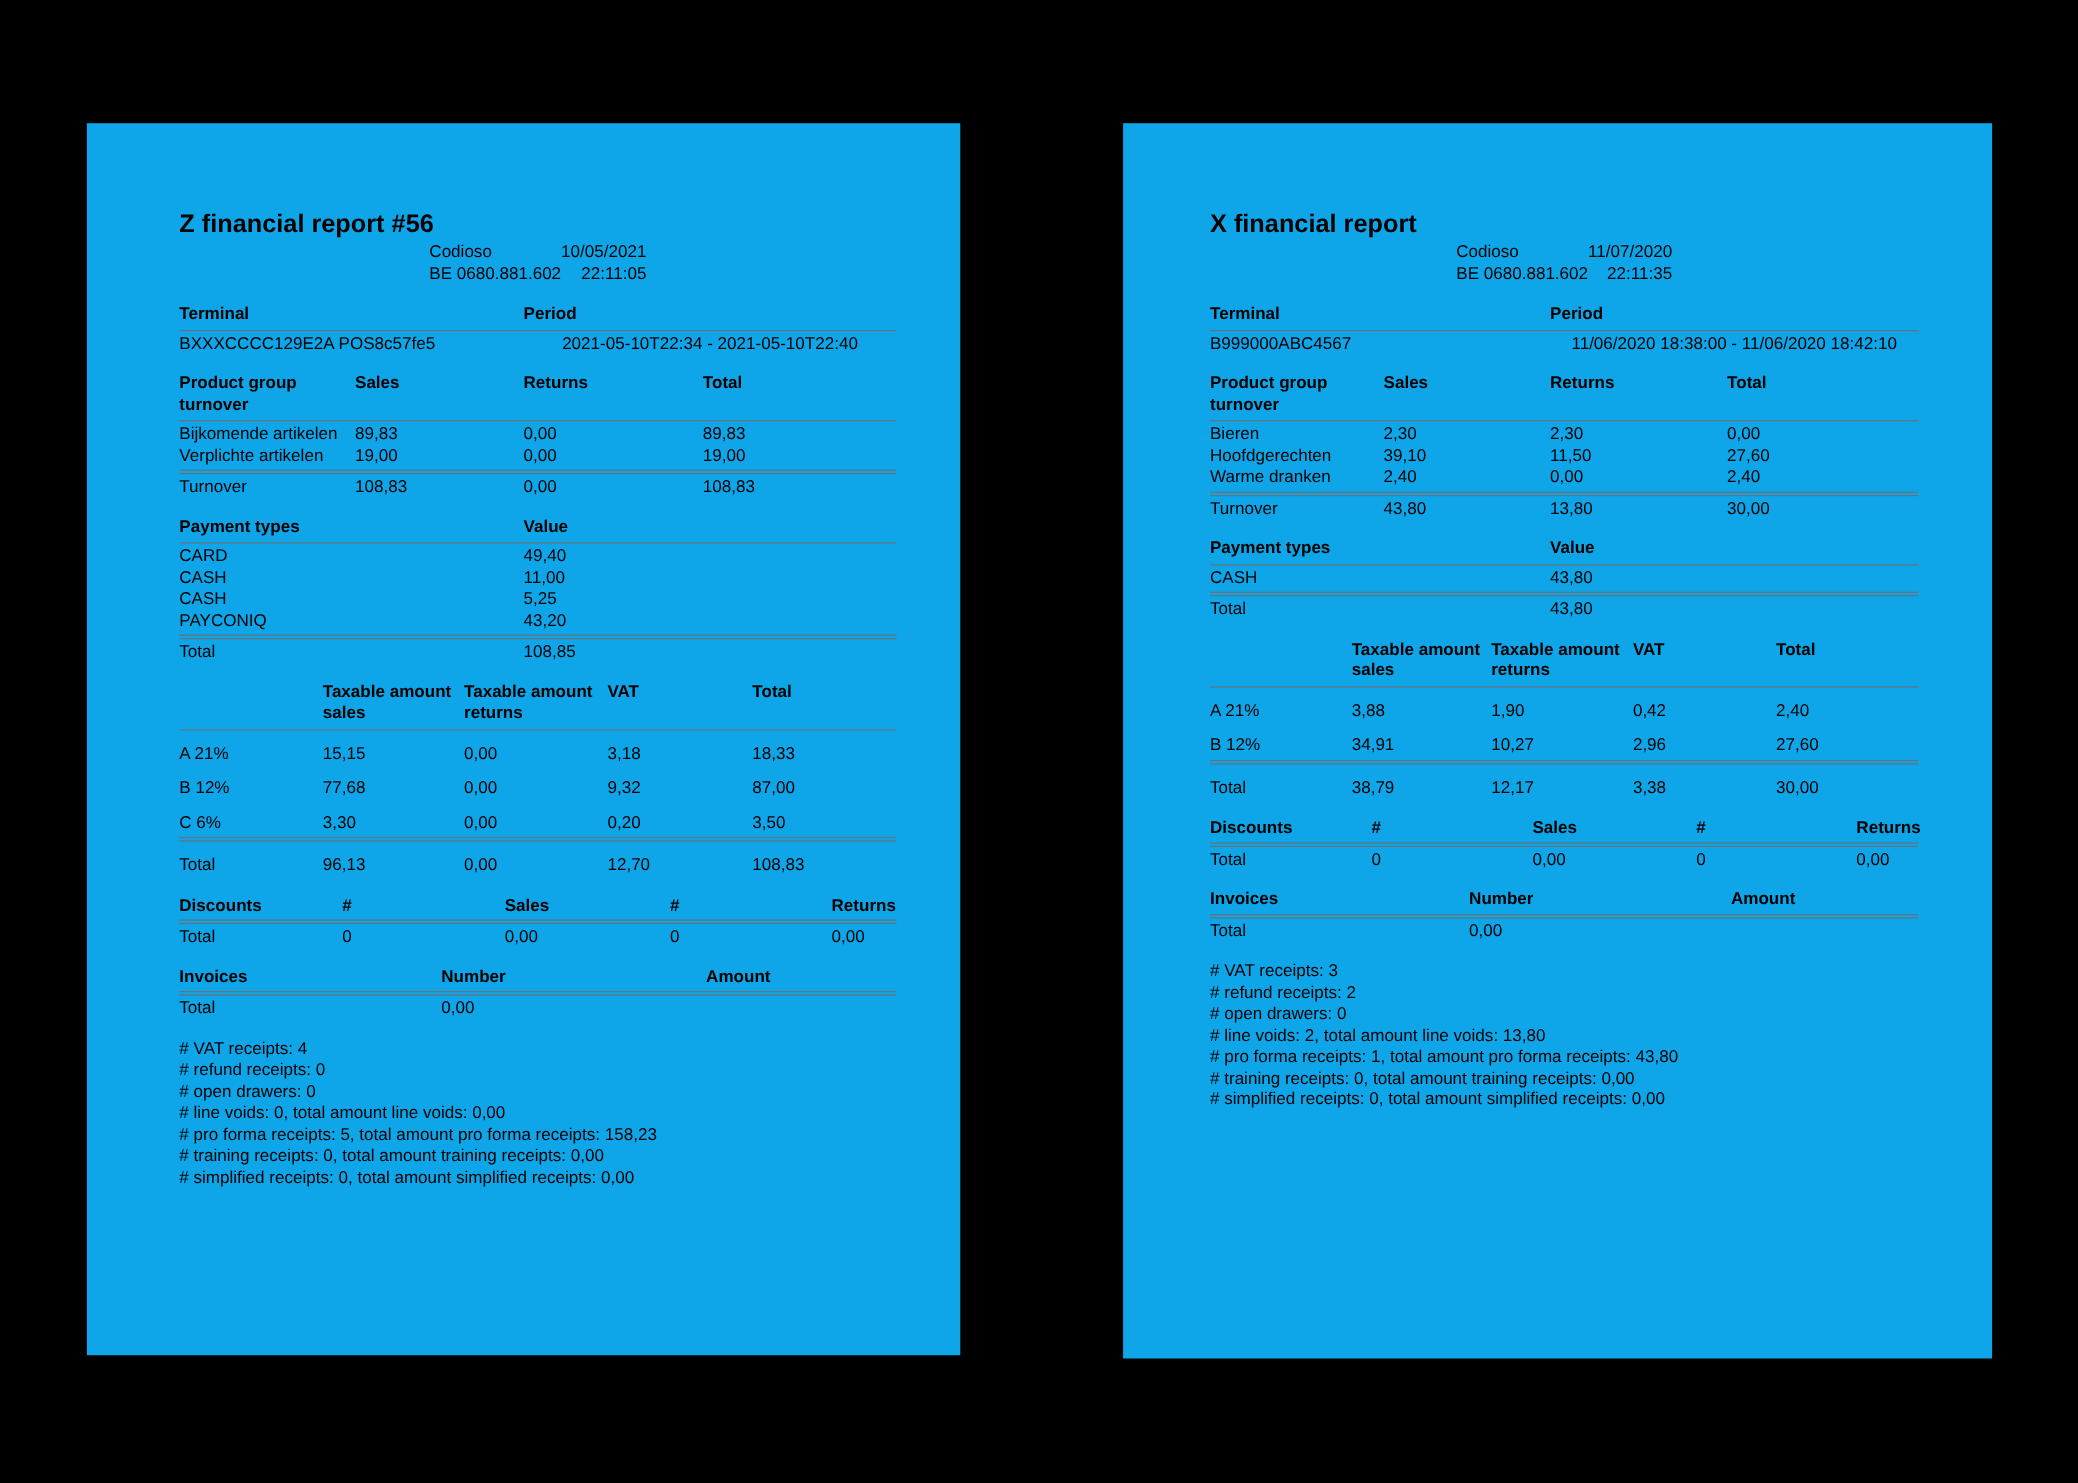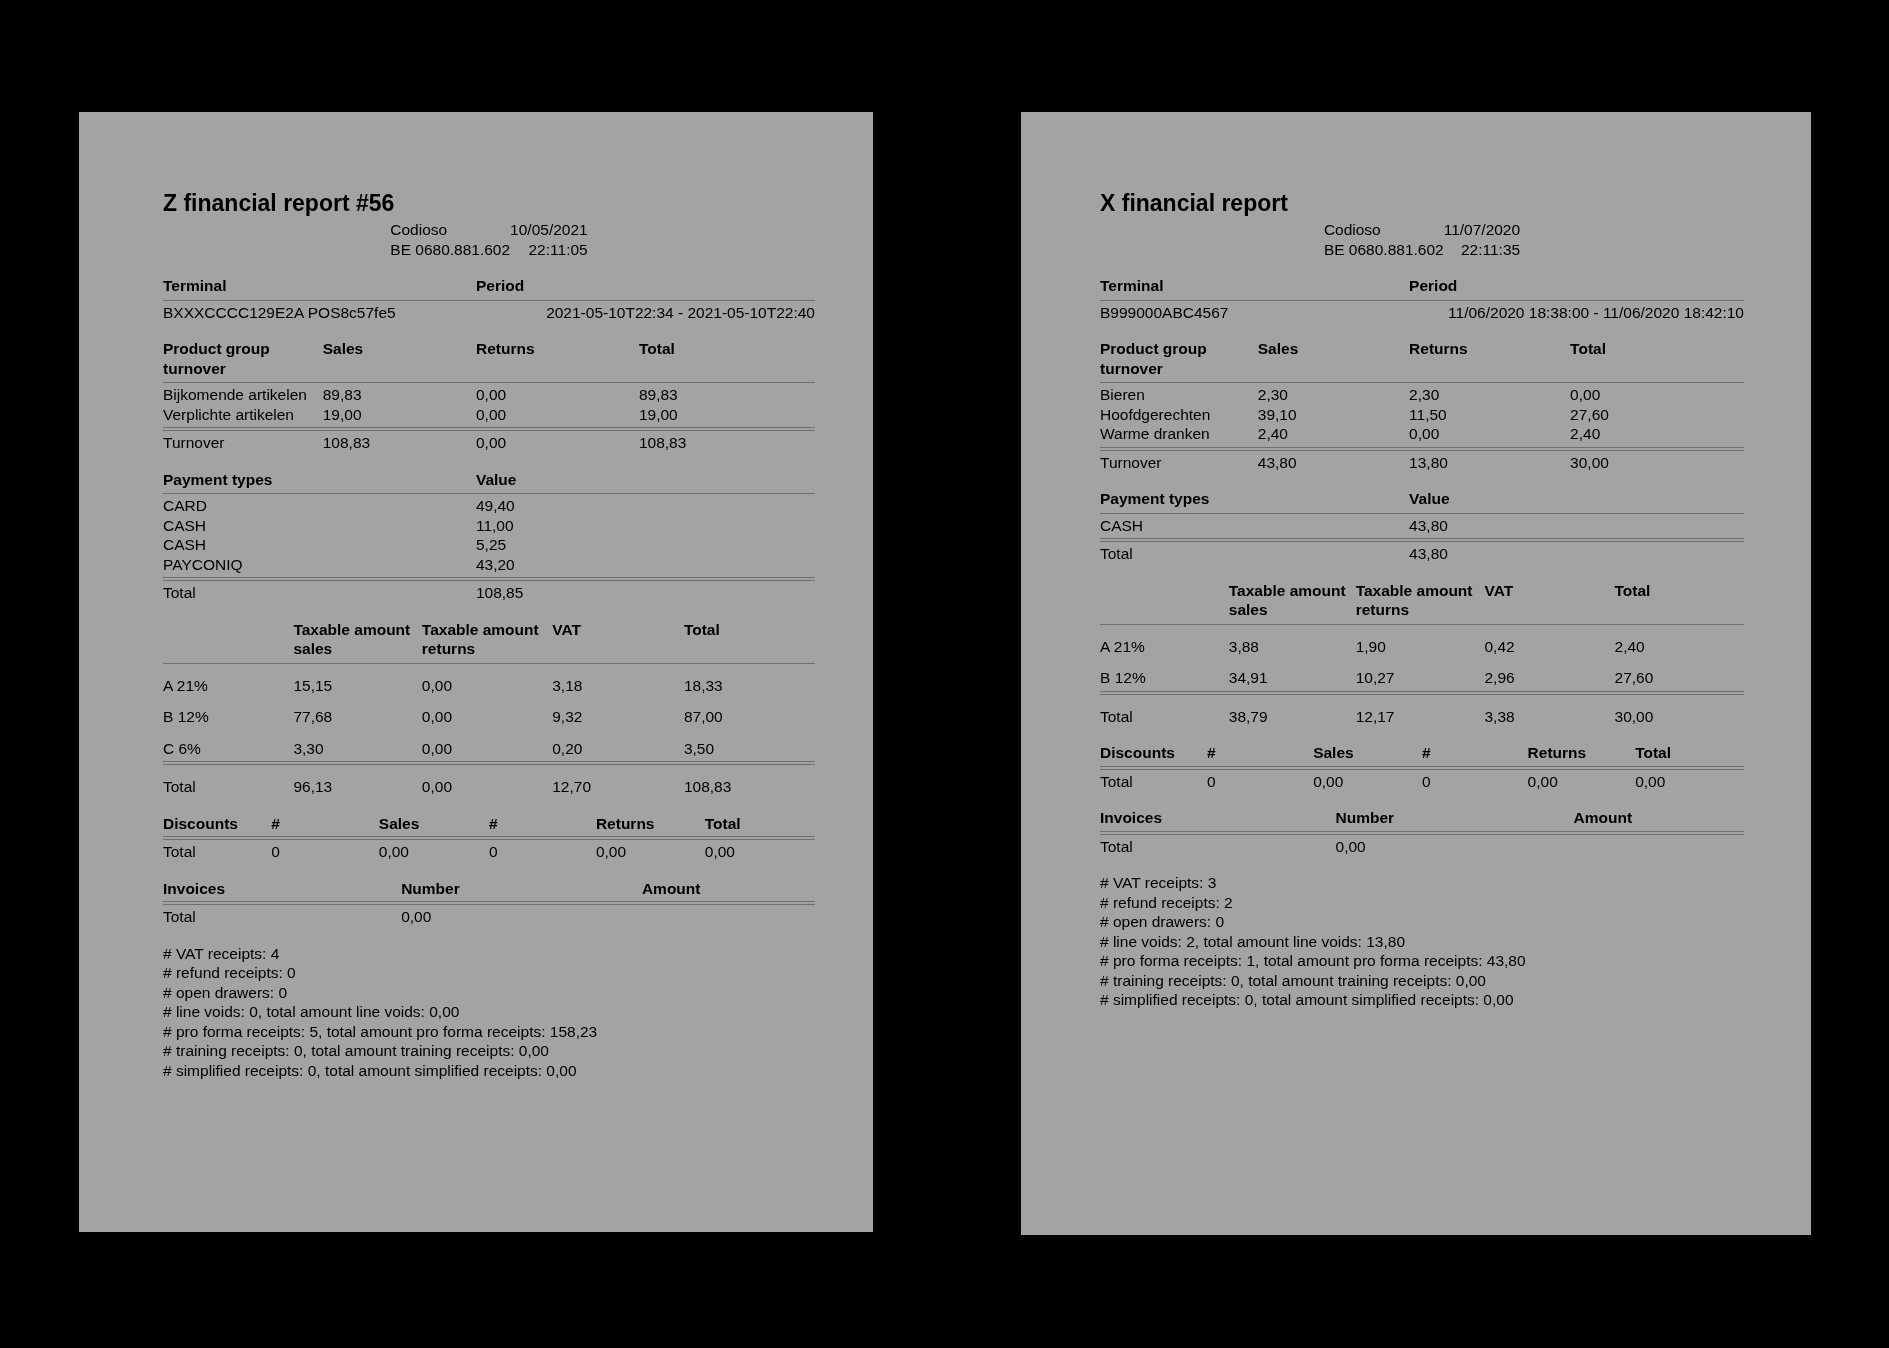--- a/index.html
+++ b/index.html
@@ -5,42 +5,42 @@
   html,body { margin:0; padding:0; }
   body {
     width:1889px; height:1348px;
     background:#000000;
     position:relative;
     font-family:"Liberation Sans", sans-serif;
     overflow:hidden;
   }
   .page {
     position:absolute;
-    background:#a3a3a3;
+    background:#0ea5e9;
     color:#000000;
     font-size:15.5px;
     line-height:19.5px;
     box-sizing:border-box;
   }
   #page-z { left:79px;  top:112px; width:794px; height:1120px; padding:78px 58px 0 84px; }
   #page-x { left:1021px; top:112px; width:790px; height:1123px; padding:78px 67px 0 79px; }
 
   .title { font-size:23px; line-height:27px; font-weight:bold; margin-bottom:3px; }
   .header-cols { display:flex; justify-content:center; }
   .header-right { text-align:right; }
 
   .sec { margin-top:17px; }
   .grid { display:grid; }
   .g2 { grid-template-columns:48% 52%; }
   .g4 { grid-template-columns:24.5% 23.5% 25% 27%; }
   .g5 { grid-template-columns:20% 19.7% 20% 20.2% 20.1%;margin-top:12px; }
-  .g6 { grid-template-columns:16.6% 16.5% 16.9% 16.4% 16.7% 16.9%; }
+  .g6 { grid-template-columns:16.6% 16.5% 16.9% 16.4% 16.7% 16.9%;gap:40px; }
   .g3 { grid-template-columns:33% 33.4% 33.6%;gap:23px; }
   .bold { font-weight:bold; }
-  .right { text-align:right; }
+  .right { text-align:center; }
   .grid > div { padding:0; }
 
   .rule  { border-top:1.5px solid #6f6f6f; margin:4px 0 2px; }
   .rule2 { height:2px; border-top:1px solid #6f6f6f; border-bottom:1px solid #6f6f6f; margin:3px 0 2px; }
 
   .footer { margin-top:17px; }
   .footer div { line-height:19.5px; }
 </style>
 </head>
 <body>

